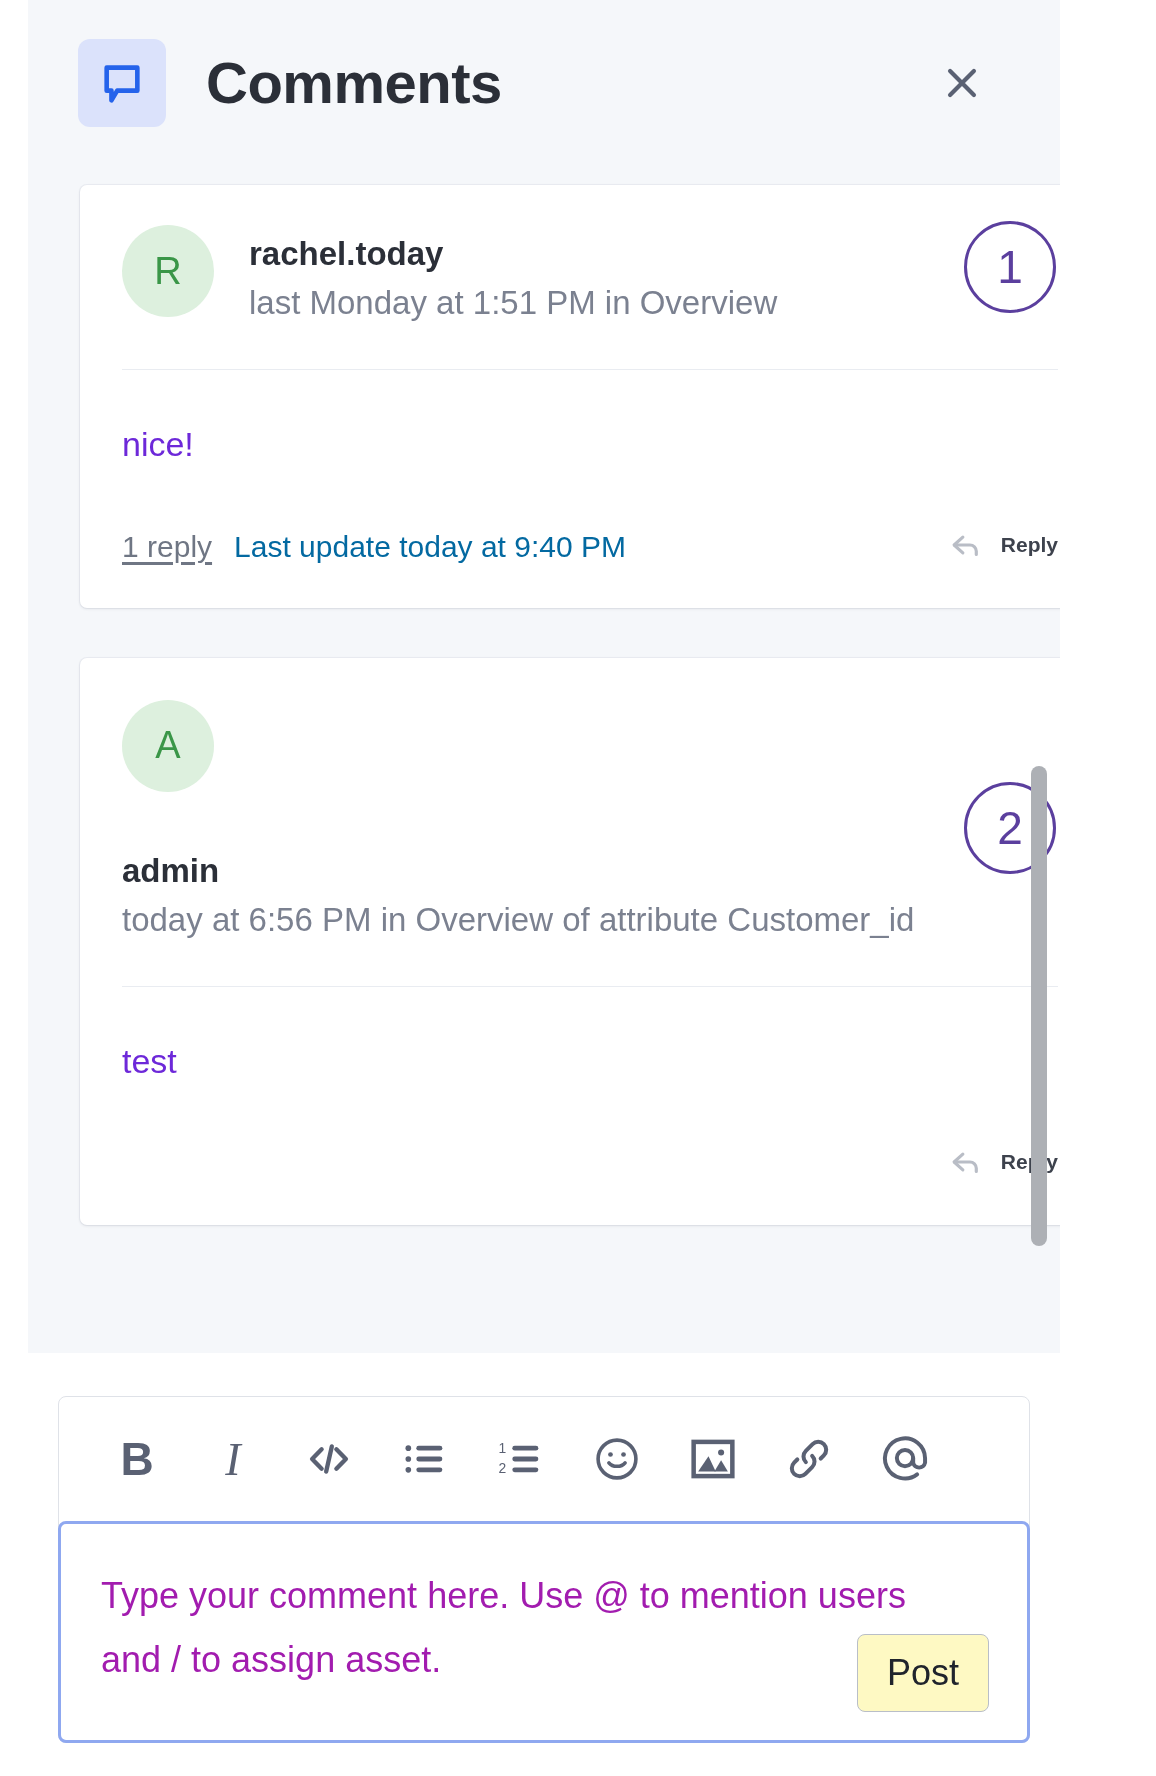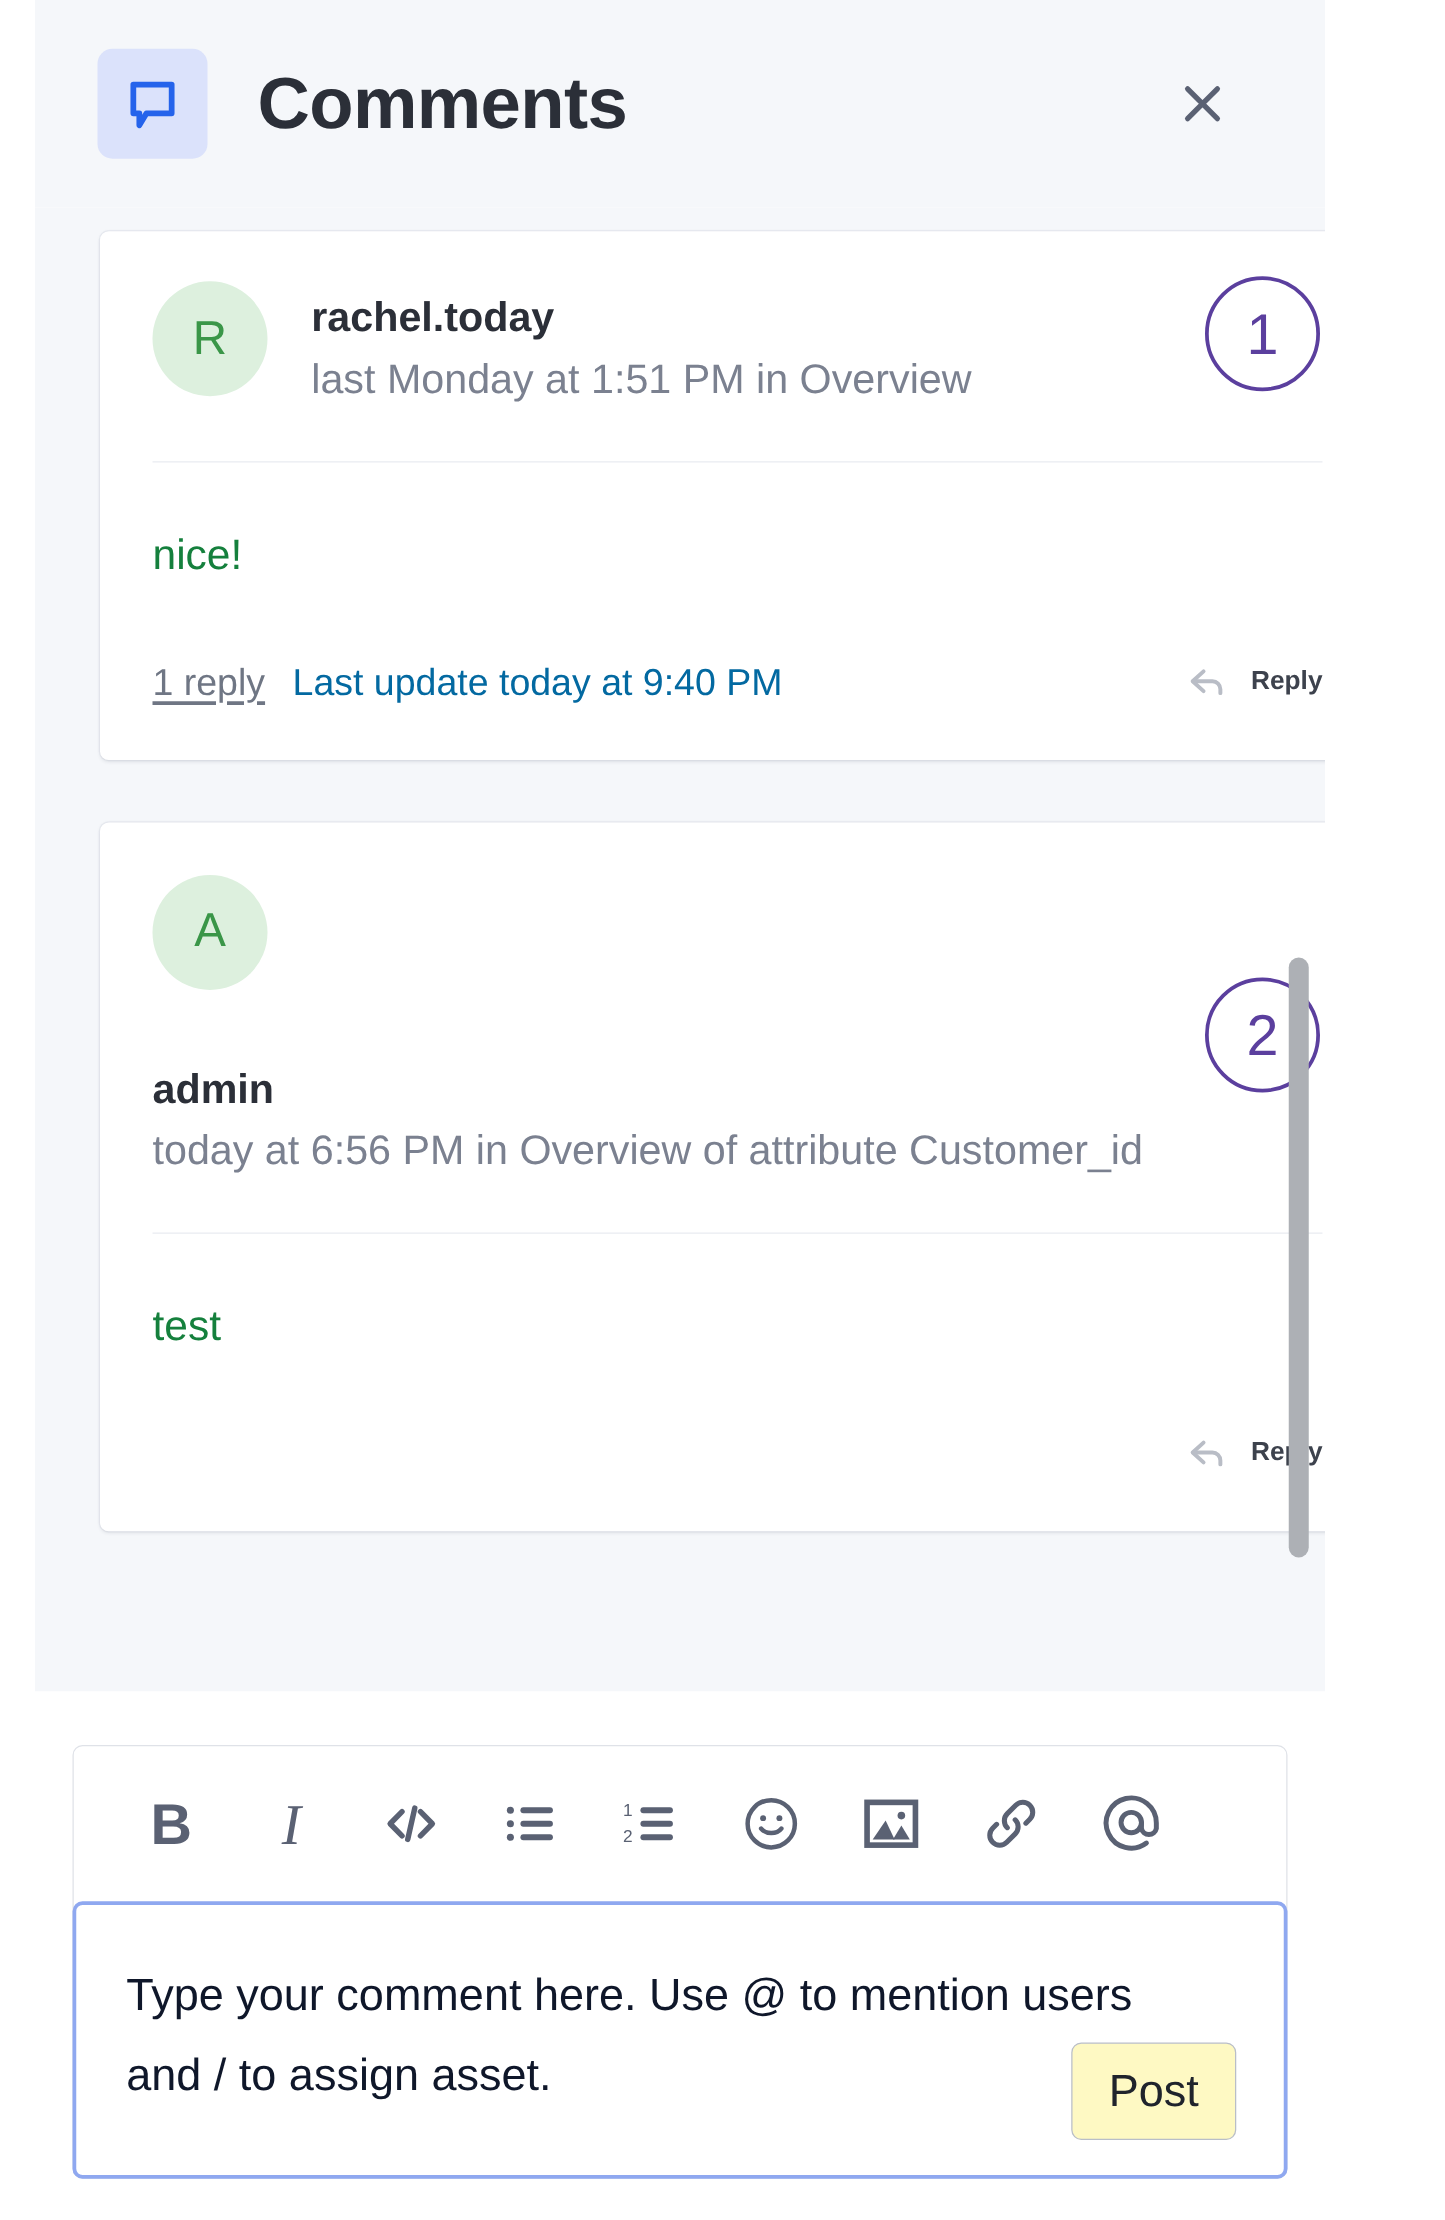--- a/index.html
+++ b/index.html
@@ -129,21 +129,21 @@
   .badge-c2 { right: 44px; top: 124px; }
 
   .divider {
     height: 1px;
     background: #e9ecf1;
     margin: 0;
   }
 
   .comment-body {
     font-size: 34px;
-    color: #15803d;
+    color: #6d28d9;
     line-height: 1.3;
     padding: 52px 0 60px 0;
   }
 
   .card-footer {
     display: flex;
     align-items: flex-end;
     padding-bottom: 44px;
   }
   .reply-count {
@@ -231,21 +231,21 @@
     border: 3px solid #8fa8f0;
     border-radius: 8px;
     margin: 0 -1px -1px -1px;
     min-height: 222px;
     position: relative;
     padding: 40px 40px 0 40px;
     background: #ffffff;
   }
   .placeholder-text {
     font-size: 36px;
-    color: #0f172a;
+    color: #a21caf;
     line-height: 1.78;
     max-width: 830px;
   }
   .post-btn {
     position: absolute;
     right: 38px;
     bottom: 28px;
     width: 132px;
     height: 78px;
     border: 1px solid #b9bec8;

